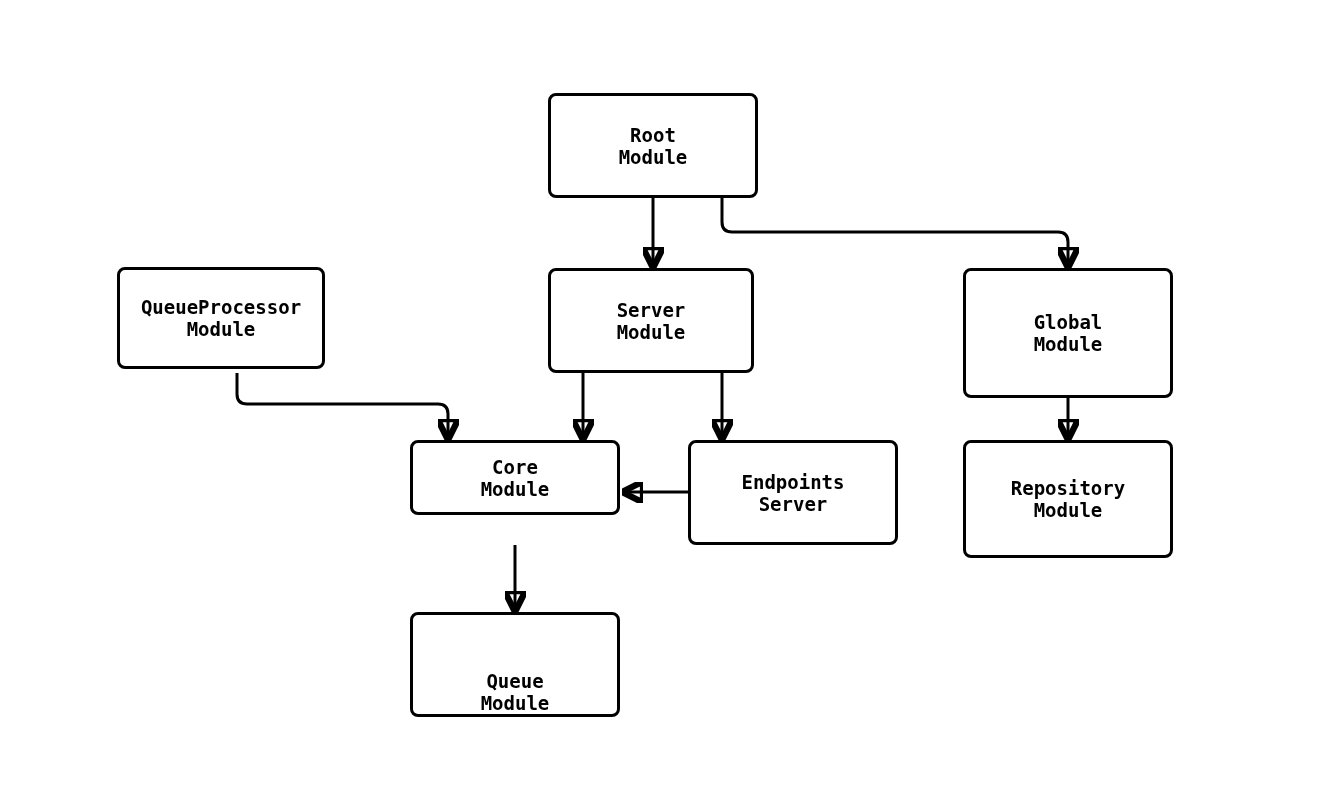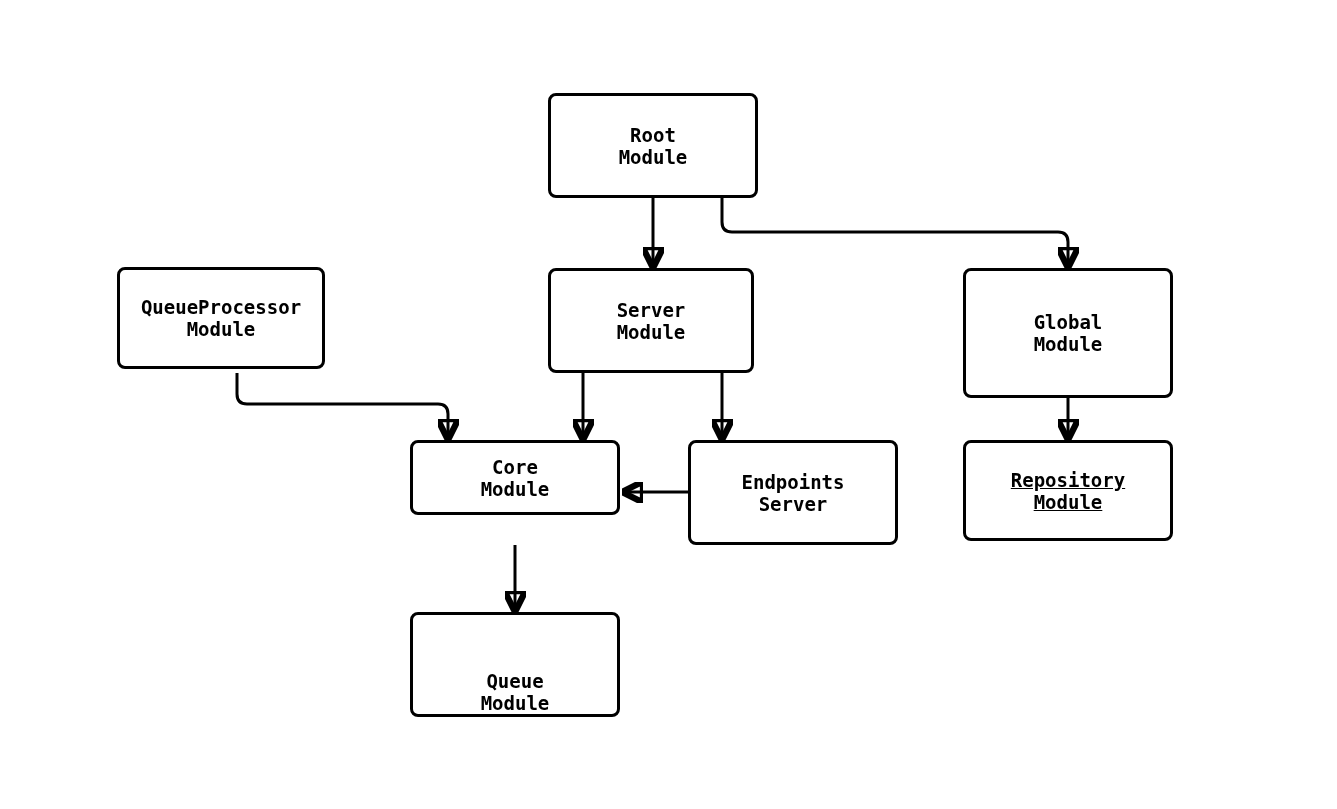--- a/index.html
+++ b/index.html
@@ -35,21 +35,21 @@
     font-size: 19px;
     line-height: 22px;
     color: #000000;
   }
   .node-root          { left: 548px; top:  93px; width: 210px; height: 105px; }
   .node-queueprocessor{ left: 117px; top: 267px; width: 208px; height: 102px; }
   .node-server        { left: 548px; top: 268px; width: 206px; height: 105px; }
   .node-global        { left: 963px; top: 268px; width: 210px; height: 130px; }
   .node-core          { left: 410px; top: 440px; width: 210px; height: 75px; }
   .node-endpoints     { left: 688px; top: 440px; width: 210px; height: 105px; }
-  .node-repository    { left: 963px; top: 440px; width: 210px; height: 101px; text-decoration: underline; }
+  .node-repository    { left: 963px; top: 440px; width: 210px; height: 118px; }
   .node-queue         { left: 410px; top: 612px; width: 210px; height: 105px; align-items: flex-end; }
 </style>
 </head>
 <body>
 
 <div class="canvas">
 
   <svg class="edges" width="1337" height="809" viewBox="0 0 1337 809" xmlns="http://www.w3.org/2000/svg">
     <defs>
       <marker id="arrowhead" viewBox="0 0 10 10" refX="10" refY="5" markerWidth="7" markerHeight="7" orient="auto">

